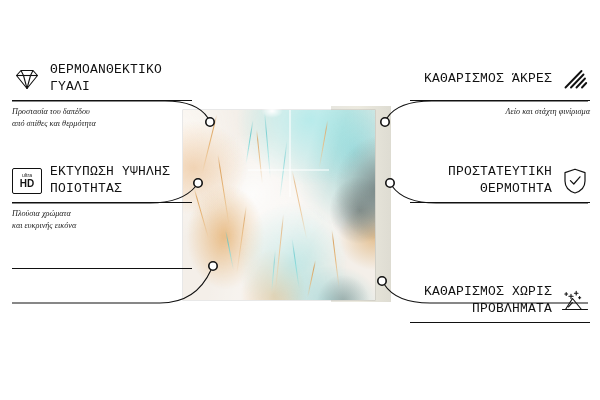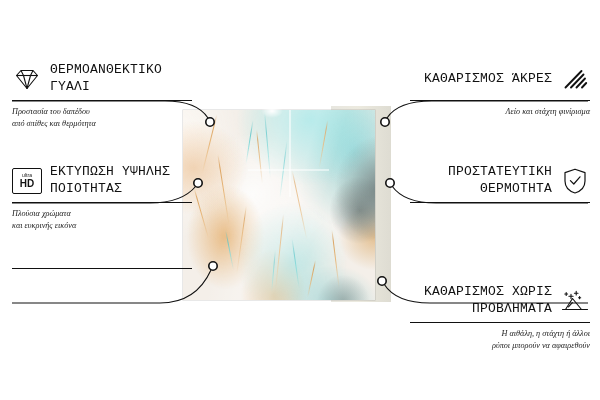--- a/index.html
+++ b/index.html
@@ -323,17 +323,15 @@
             <path d="M16.2 3.4 L16.2 7 M14.4 5.2 L18 5.2"></path>
             <path d="M6.2 4.6 L6.2 7.4 M4.8 6 L7.6 6"></path>
             <path d="M19.6 8.6 L19.6 10.8 M18.5 9.7 L20.7 9.7"></path>
           </g>
         </svg>
       </span>
       <span class="feat-title">ΚΑΘΑΡΙΣΜΟΣ ΧΩΡΙΣ
 ΠΡΟΒΛΗΜΑΤΑ</span>
     </div>
     <div class="feat-rule"></div>
-    <div class="feat-desc">Η αιθάλη, η στάχτη ή άλλοι
-ρύποι μπορούν να αφαιρεθούν</div>
   </div>
 
 </div>
 
 </body></html>

